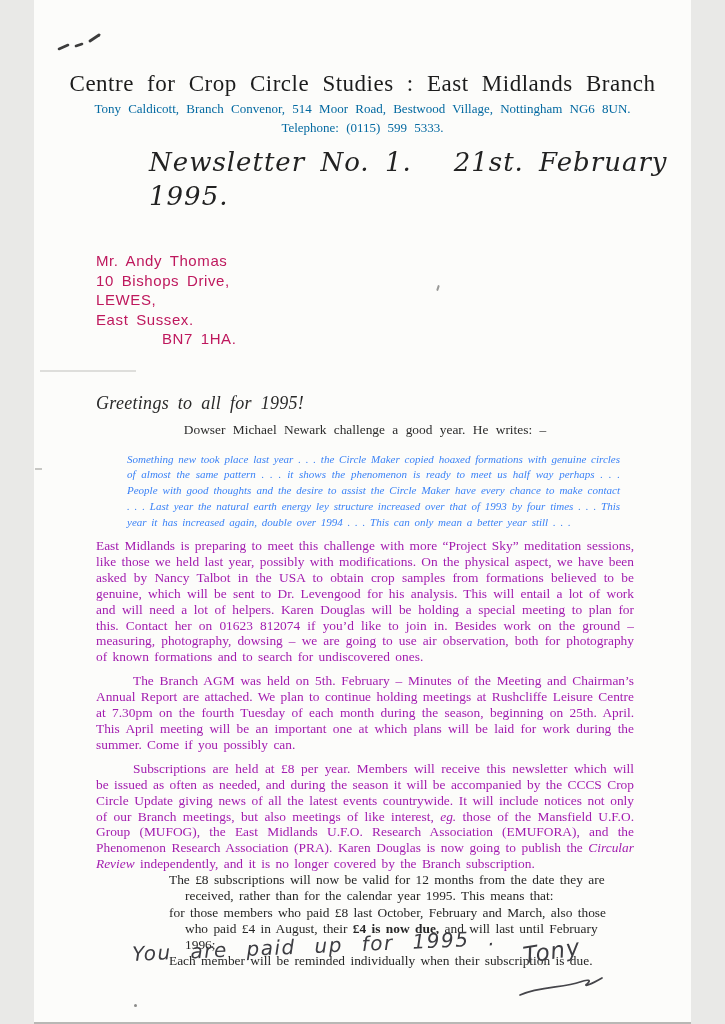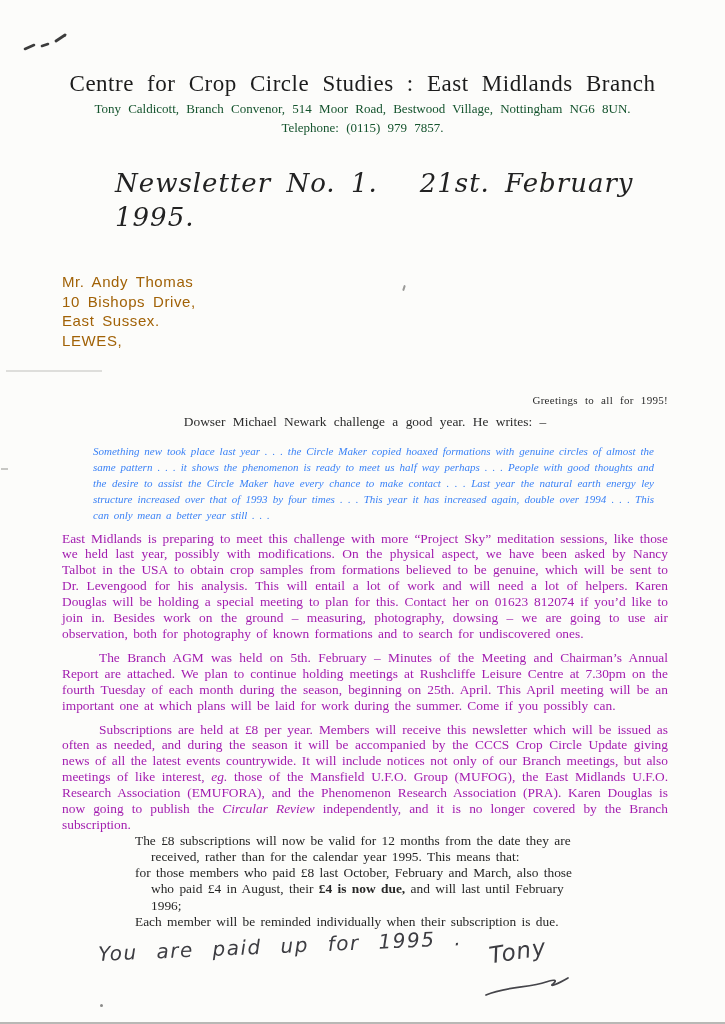--- a/index.html
+++ b/index.html
@@ -1,51 +1,51 @@
 <!DOCTYPE html>
 <html><head>
 <meta charset="utf-8">
 <style>
   html,body{margin:0;padding:0;background:#e9e9e7;}
   .page{
     position:relative;
-    width:725px;height:1024px;
+    width:657px;height:1024px;
     margin:0 auto;
     background:#fcfcfa;
     overflow:hidden;
     color:#2b2b2b;
     font-family:"Liberation Serif", serif;
   }
   
   .letterhead{margin-top:70px;text-align:center;}
   .org-title{
     margin:0;font-size:23px;font-weight:normal;color:#1c1c1c;
     word-spacing:7px;letter-spacing:0.5px;line-height:28px;
   }
-  .addr{margin:3px 0 0 0;font-size:13px;color:#14532d;word-spacing:4px;line-height:16px;}
+  .addr{margin:3px 0 0 0;font-size:13px;color:#0369a1;word-spacing:4px;line-height:16px;}
   .newsline{
-    margin:30px 0 0 115px;
+    margin:9px 0 0 115px;
     font-family:"DejaVu Serif", serif;
     font-style:italic;font-size:26px;color:#222;
     letter-spacing:1px;word-spacing:6px;line-height:34px;
   }
   .newsline .gap{display:inline-block;width:42px;}
   
   .recipient{
     margin:38px 0 0 62px;
     font-family:"Liberation Sans", sans-serif;
-    font-size:15px;line-height:19.5px;color:#a16207;
+    font-size:15px;line-height:19.5px;color:#be185d;
     letter-spacing:0.6px;word-spacing:3px;
   }
   .recipient .indent{padding-left:66px;}
   
   .bodywrap{padding:0 57px 0 62px;}
   .greeting{
-    margin:44px 0 0 0;text-align:right;font-size:11px;font-weight:normal;
-    color:#2a2a2a;word-spacing:4px;letter-spacing:0.3px;
+    margin:44px 0 0 0;text-align:left;font-size:18px;font-weight:normal;
+    color:#2a2a2a;word-spacing:4px;letter-spacing:0.3px;font-style:italic;
   }
   .subgreeting{margin:8px 0 0 0;text-align:center;font-size:13.4px;word-spacing:4px;}
   .quote{
     margin:14px 14px 0 31px;
     font-style:italic;font-size:11px;line-height:15.9px;
     text-align:justify;word-spacing:2px;color:#3b82f6;
   }
   .para{
     margin:8px 0 0 0;font-size:13.4px;line-height:15.9px;
     text-align:justify;word-spacing:2px;color:#a21caf;
@@ -91,32 +91,33 @@
 
   <svg class="pen-marks" width="58" height="30" viewBox="0 0 58 30">
     <path d="M7 21 L16 17" stroke="#3c3c3c" stroke-width="2.6" stroke-linecap="round" fill="none"></path>
     <path d="M24 18 L30 16" stroke="#3c3c3c" stroke-width="2.6" stroke-linecap="round" fill="none"></path>
     <path d="M38 13 L47 7" stroke="#3c3c3c" stroke-width="2.8" stroke-linecap="round" fill="none"></path>
   </svg>
 
   <header class="letterhead">
     <h1 class="org-title">Centre for Crop Circle Studies : East Midlands Branch</h1>
     <p class="addr">Tony Caldicott, Branch Convenor, 514 Moor Road, Bestwood Village, Nottingham NG6 8UN.</p>
-    <p class="addr">Telephone:  (0115)  979  7857.</p>
+    <p class="addr">Telephone:  (0115)  599  5333.</p>
   </header>
 
   <div class="newsline">
     <span>Newsletter  No.  1.</span><span class="gap"></span><span>21st.  February  1995.</span>
   </div>
 
   <div class="recipient">
     <div>Mr. Andy Thomas</div>
     <div>10  Bishops  Drive,</div>
+    <div>LEWES,</div>
     <div>East  Sussex.</div>
-    <div>LEWES,</div>
+    <div class="indent">BN7  1HA.</div>
   </div>
 
   <div class="scanline"></div>
   <div class="speck-apostrophe"></div>
   <div class="speck-dash"></div>
   <div class="speck-dot"></div>
 
   <div class="bodywrap">
     <h2 class="greeting">Greetings to all for 1995!</h2>
     <p class="subgreeting">Dowser Michael Newark challenge a good year.  He writes: –</p>

